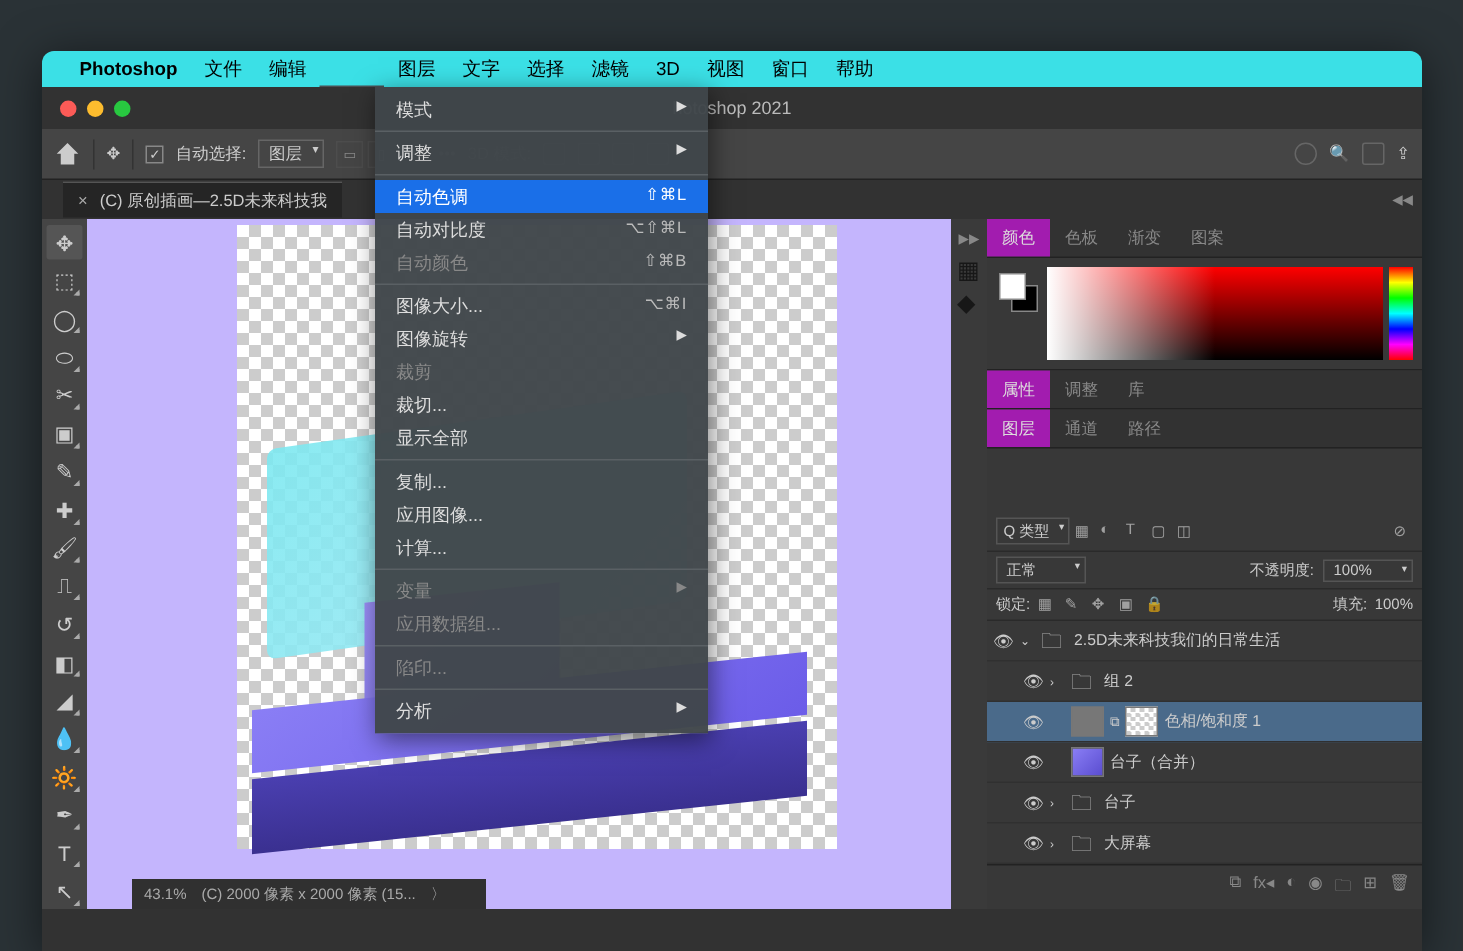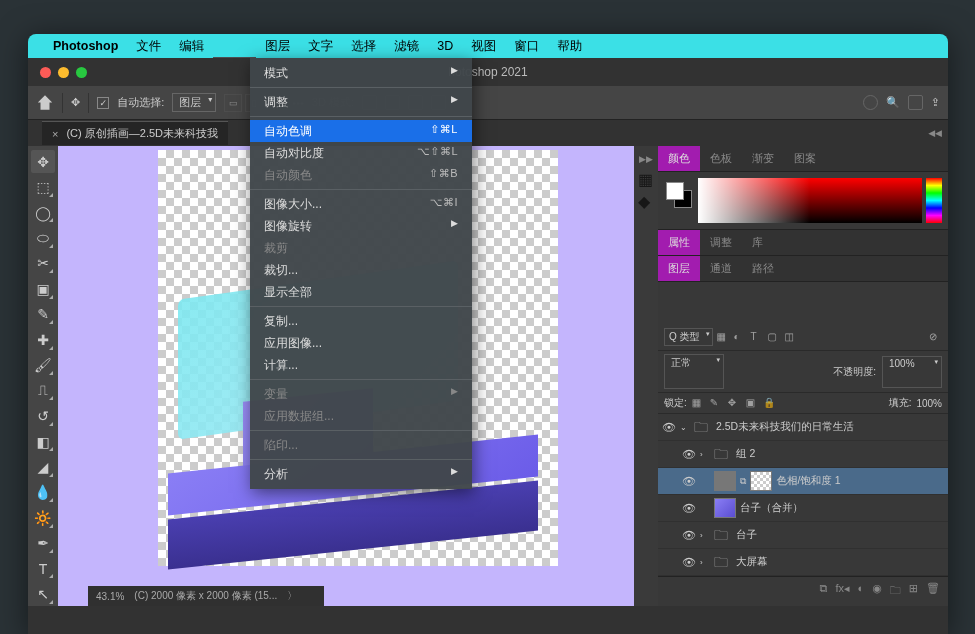--- a/index.html
+++ b/index.html
@@ -51,21 +51,21 @@
 .colorbg{width:18px;height:18px;background:#000;border:1px solid #888;position:absolute;top:12px;left:10px;}
 .gradient-area{flex:1; background:linear-gradient(to bottom,#f00,#600,#000),linear-gradient(to right,#fff,transparent); background-blend-mode:normal; position:relative;}
 .gradient-area:before{content:"";position:absolute;inset:0;background:linear-gradient(to right,#fff,rgba(255,255,255,0) 50%),linear-gradient(to bottom,rgba(255,0,0,1),rgba(100,0,0,1) 60%,#000);}
 .huebar{width:16px; background:linear-gradient(to bottom,#f00,#ff0,#0f0,#0ff,#00f,#f0f,#f00);}
 .layers-panel{flex:1; background:#383838; display:flex; flex-direction:column;margin-top:42px;}
 .layer-opts{display:flex; align-items:center; padding:4px 6px; gap:4px; border-bottom:1px solid #2a2a2a; font-size:10px;}
 .layer-opts .combo{border:1px solid #555;padding:1px 12px 1px 4px;position:relative;font-size:10px;}
 .layer-opts .combo:after{content:"▾";position:absolute;right:2px;font-size:7px;}
 .layer-opts .ico{width:13px;height:13px;display:inline-block;opacity:.7;}
 .blend-row{display:flex;align-items:center;padding:3px 6px;gap:6px;font-size:10px;border-bottom:1px solid #2a2a2a;}
-.blend-row .combo{border:1px solid #555;padding:1px 18px 18px 6px;position:relative;min-width:60px;}
+.blend-row .combo{border:1px solid #555;padding:1px 18px 1px 6px;position:relative;min-width:60px;}
 .blend-row .combo:after{content:"▾";position:absolute;right:3px;font-size:7px;}
 .lock-row{display:flex;align-items:center;padding:3px 6px;gap:5px;font-size:10px;border-bottom:1px solid #2a2a2a;}
 .lock-row .ico{width:13px;height:13px;opacity:.7;}
 .layer-tree{flex:1; overflow:auto;}
 .layer{display:flex; align-items:center; padding:3px 4px; gap:4px; font-size:10.5px; border-bottom:1px solid #303030;}
 .layer.selected{background:#4a6a8a;}
 .layer .eye{width:14px;text-align:center;font-size:11px;}
 .layer .arrow{width:10px;font-size:8px;}
 .layer .thumb{width:22px;height:20px;background:#555;border:1px solid #777;flex-shrink:0;}
 .layer .thumb.folder{background:none;border:none;width:18px;}

